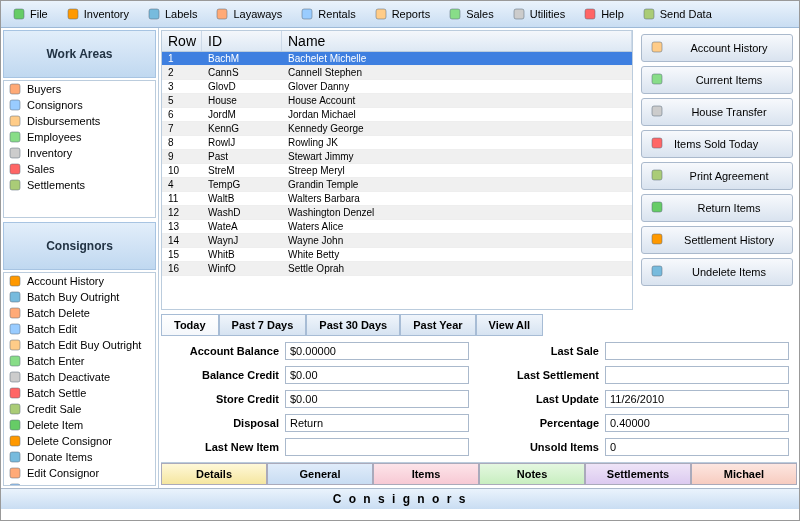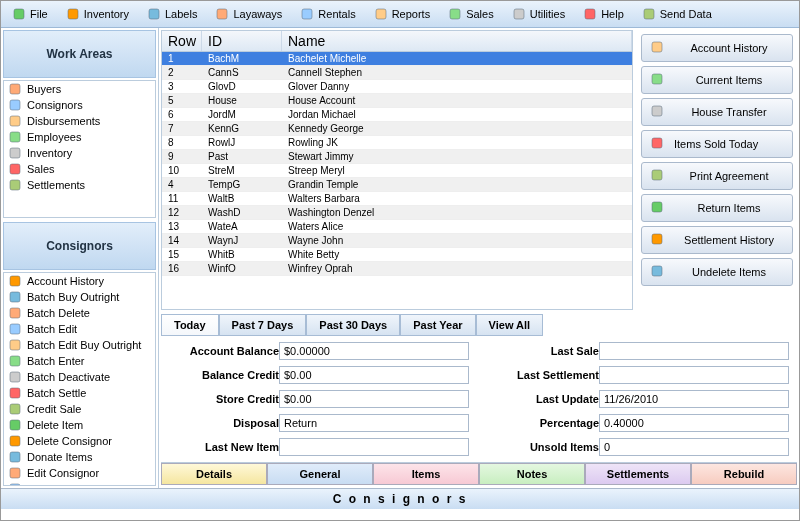--- a/index.html
+++ b/index.html
@@ -27,21 +27,21 @@
 .grid-row.selected { background: #3e7fe0 !important; color: #fff; }
 .grid-row div { padding: 1px 6px; overflow: hidden; white-space: nowrap; font-size: 10px; }
 .right-buttons { width: 160px; padding: 4px; display: flex; flex-direction: column; gap: 4px; }
 .action-btn { display: flex; align-items: center; gap: 8px; padding: 5px 8px; background: linear-gradient(#f7f9fc, #d9e3ef); border: 1px solid #aab9cc; border-radius: 3px; cursor: pointer; font-size: 11px; }
 .action-btn-icon { width: 16px; height: 16px; flex-shrink: 0; }
 .filter-tabs { display: flex; margin-top: 4px; }
 .filter-tab { padding: 4px 12px; background: linear-gradient(#f0f5fb,#d6e3f1); border: 1px solid #a7bcd5; cursor: pointer; font-size: 11px; font-weight: bold; }
 .filter-tab.active { background: linear-gradient(#fff,#f4f7fb); }
 .details { display: flex; gap: 20px; padding: 6px 8px; }
 .details-col { flex: 1; display: flex; flex-direction: column; gap: 6px; }
-.field-row { display: flex; align-items: center; }
+.field-row { display: flex; align-items: center; gap: 6px; }
 .field-label { width: 110px; text-align: right; font-weight: bold; font-size: 11px; }
 .field-input { flex: 1; border: 1px solid #aab9cc; padding: 2px 4px; height: 18px; font-size: 11px; background: #fff; }
 .bottom-tabs { display: flex; border-top: 1px solid #bcd; justify-content: center; }
 .bottom-tab { flex: 1; text-align: center; padding: 4px; border: 1px solid #aab; cursor: pointer; font-size: 11px; font-weight: bold; }
 .bt-details { background: linear-gradient(#fff8d8,#f5e6a0); }
 .bt-general { background: linear-gradient(#e0ecfa,#c8dcf2); }
 .bt-items { background: linear-gradient(#fde4e9,#f7c9d4); }
 .bt-notes { background: linear-gradient(#e4f7e0,#c8eec0); }
 .bt-settlements { background: linear-gradient(#eee4f7,#dccaf0); }
 .bt-rebuild { background: linear-gradient(#fde6e0,#f7ccc0); }
@@ -408,21 +408,21 @@
               <div class="col-name">Wayne John</div>
             </div>
             <div class="grid-row">
               <div class="col-row">15</div>
               <div class="col-id">WhitB</div>
               <div class="col-name">White Betty</div>
             </div>
             <div class="grid-row">
               <div class="col-row">16</div>
               <div class="col-id">WinfO</div>
-              <div class="col-name">Winfrey Oprah</div>
+              <div class="col-name">Settle Oprah</div>
             </div>
           </div>
       </div>
       <div class="right-buttons" id="actions">
           <div class="action-btn">
             <span class="action-btn-icon">
               <svg width="14" height="14" viewBox="0 0 14 14">
                 <rect x="2" y="2" width="10" height="10" rx="2" fill="#fc8" stroke="#567" stroke-width="0.5"></rect>
               </svg>
             </span>
@@ -541,18 +541,18 @@
           </div>
         </div>
     </div>
 
     <div class="bottom-tabs" id="bottom-tabs">
         <div class="bottom-tab bt-details">Details</div>
         <div class="bottom-tab bt-general">General</div>
         <div class="bottom-tab bt-items">Items</div>
         <div class="bottom-tab bt-notes">Notes</div>
         <div class="bottom-tab bt-settlements">Settlements</div>
-        <div class="bottom-tab bt-rebuild">Rebuild</div>
+        <div class="bottom-tab bt-rebuild">Michael</div>
       </div>
   </div>
 </div>
 
 <div class="footer">C o n s i g n o r s</div>
 
 </body></html>

